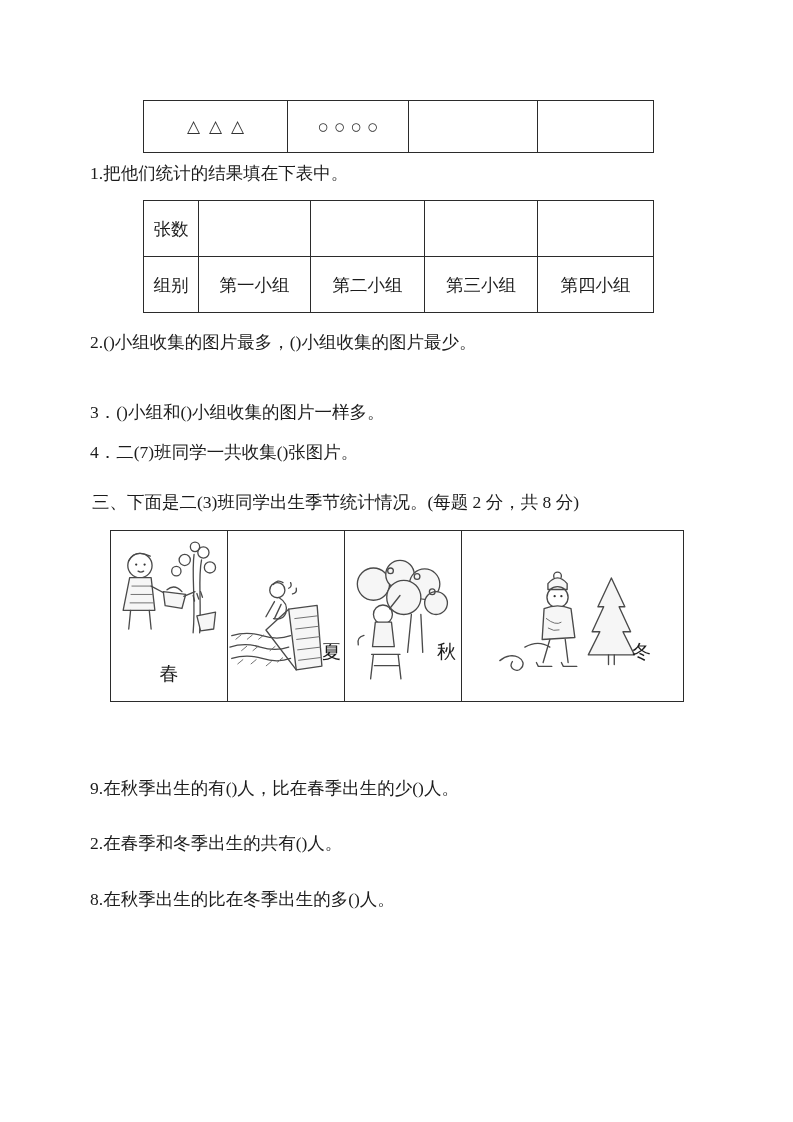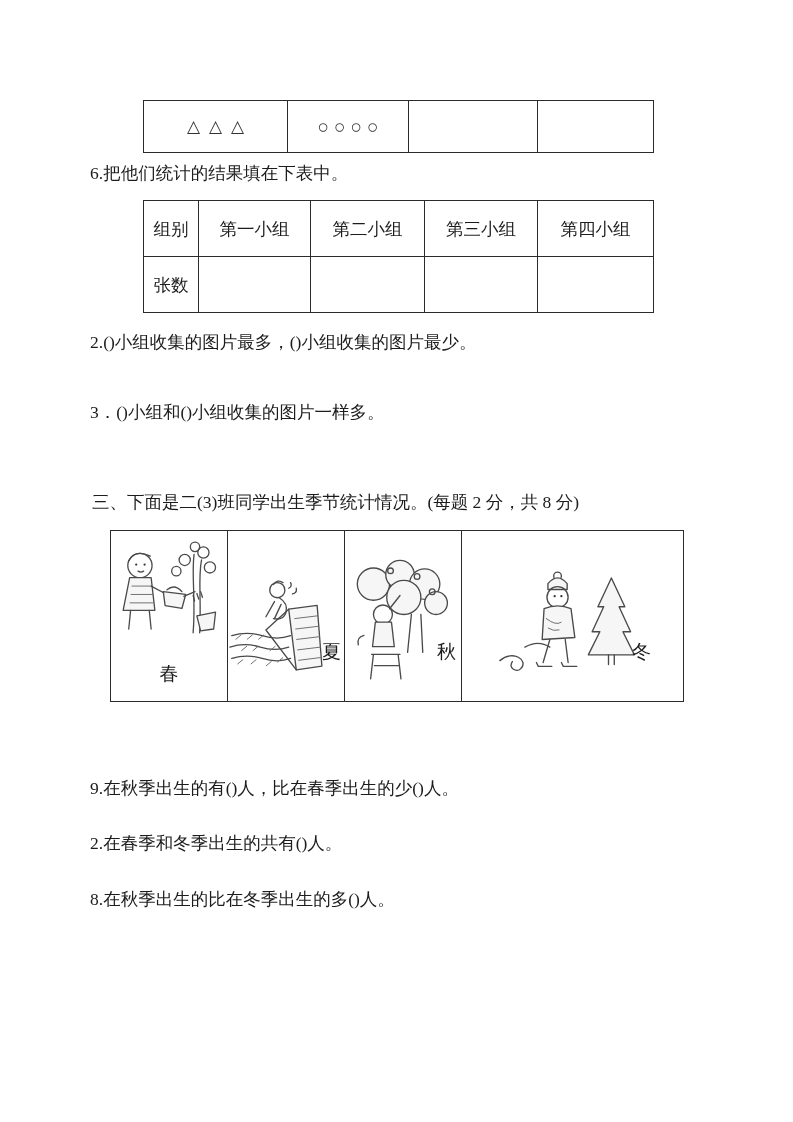--- a/index.html
+++ b/index.html
@@ -69,50 +69,51 @@
     <tbody>
         <tr>
       <td class="tri">△△△</td>
       <td class="cir">○○○○</td>
       <td></td>
       <td></td>
     </tr>
   </tbody>
     </table>
 
-  <div class="line" style="top:163px">6.把他们统计的结果填在下表中。</div>
+  <div class="line" style="top:163px">1.把他们统计的结果填在下表中。</div>
 
   <table id="groups-table">
     <colgroup>
         <col style="width:55px">
         <col style="width:112px">
         <col style="width:114px">
         <col style="width:113px">
         <col style="width:116px">
       </colgroup>
     <tbody>
         <tr>
+      <td>张数</td>
+      <td></td>
+      <td></td>
+      <td></td>
+      <td></td>
+    </tr>
+    <tr>
       <td>组别</td>
       <td>第一小组</td>
       <td>第二小组</td>
       <td>第三小组</td>
       <td>第四小组</td>
     </tr>
-    <tr>
-      <td>张数</td>
-      <td></td>
-      <td></td>
-      <td></td>
-      <td></td>
-    </tr>
   </tbody>
     </table>
 
   <div class="line" style="top:332px">2.()小组收集的图片最多，()小组收集的图片最少。</div>
   <div class="line" style="top:402px">3．()小组和()小组收集的图片一样多。</div>
+  <div class="line" style="top:442px">4．二(7)班同学一共收集()张图片。</div>
 
   <div class="line" style="top:492px;left:92px">三、下面是二(3)班同学出生季节统计情况。(每题 2 分，共 8 分)</div>
 
   <table id="seasons-table">
     <colgroup>
         <col style="width:117px">
         <col style="width:117px">
         <col style="width:117px">
         <col style="width:222px">
       </colgroup>

